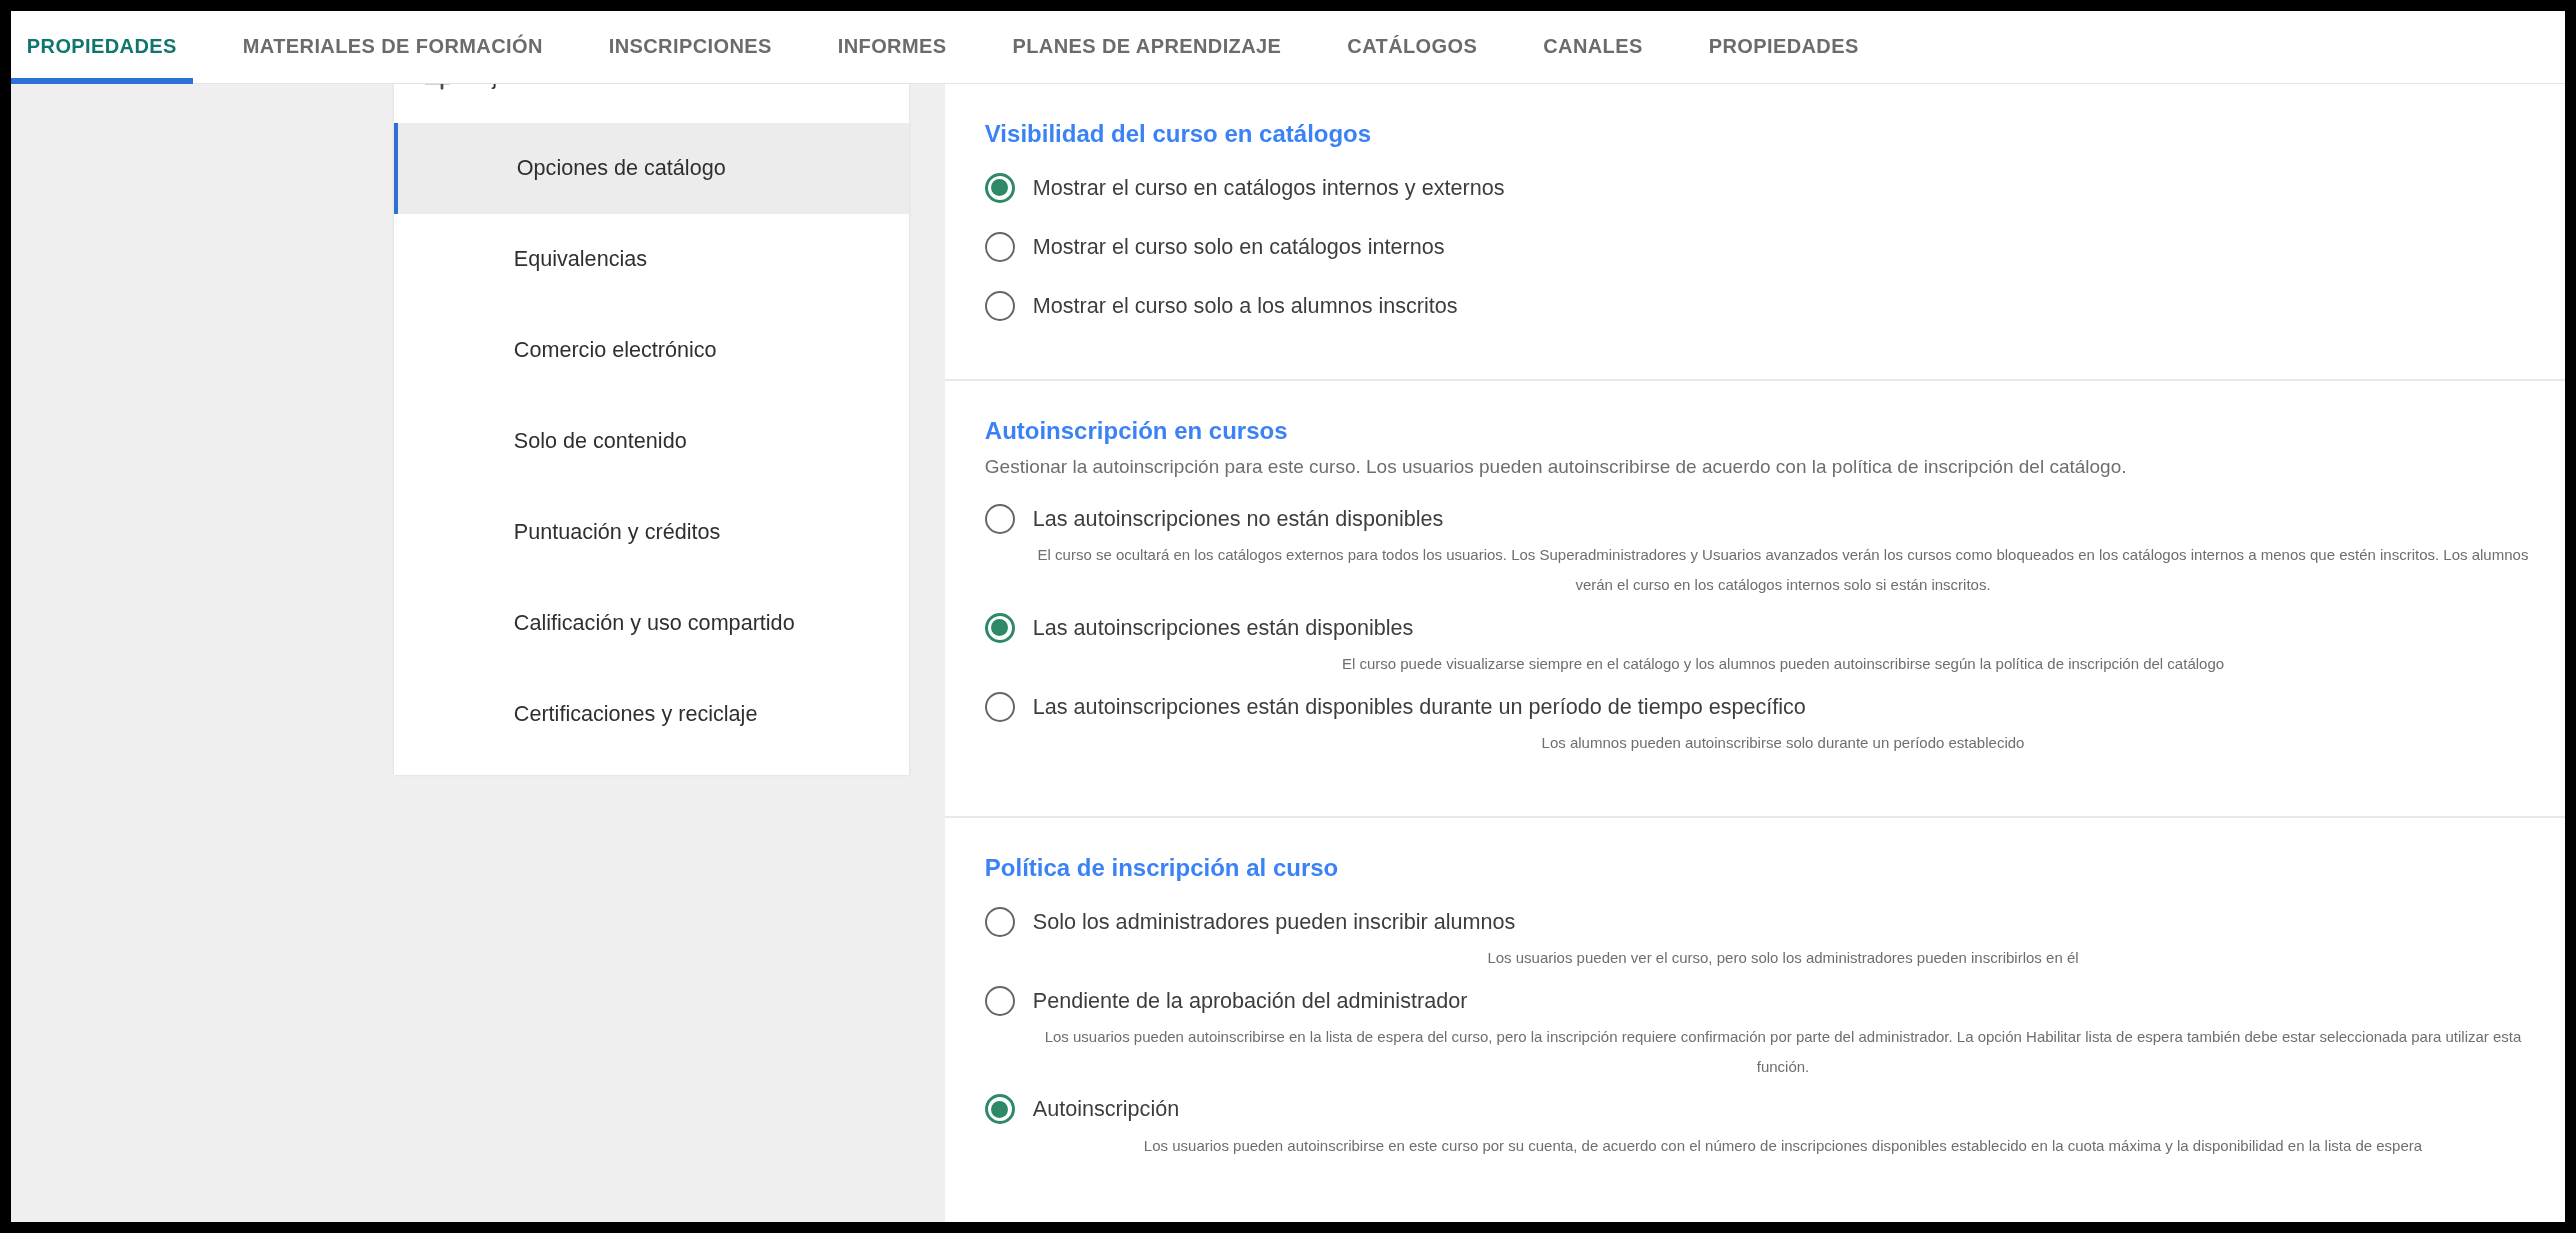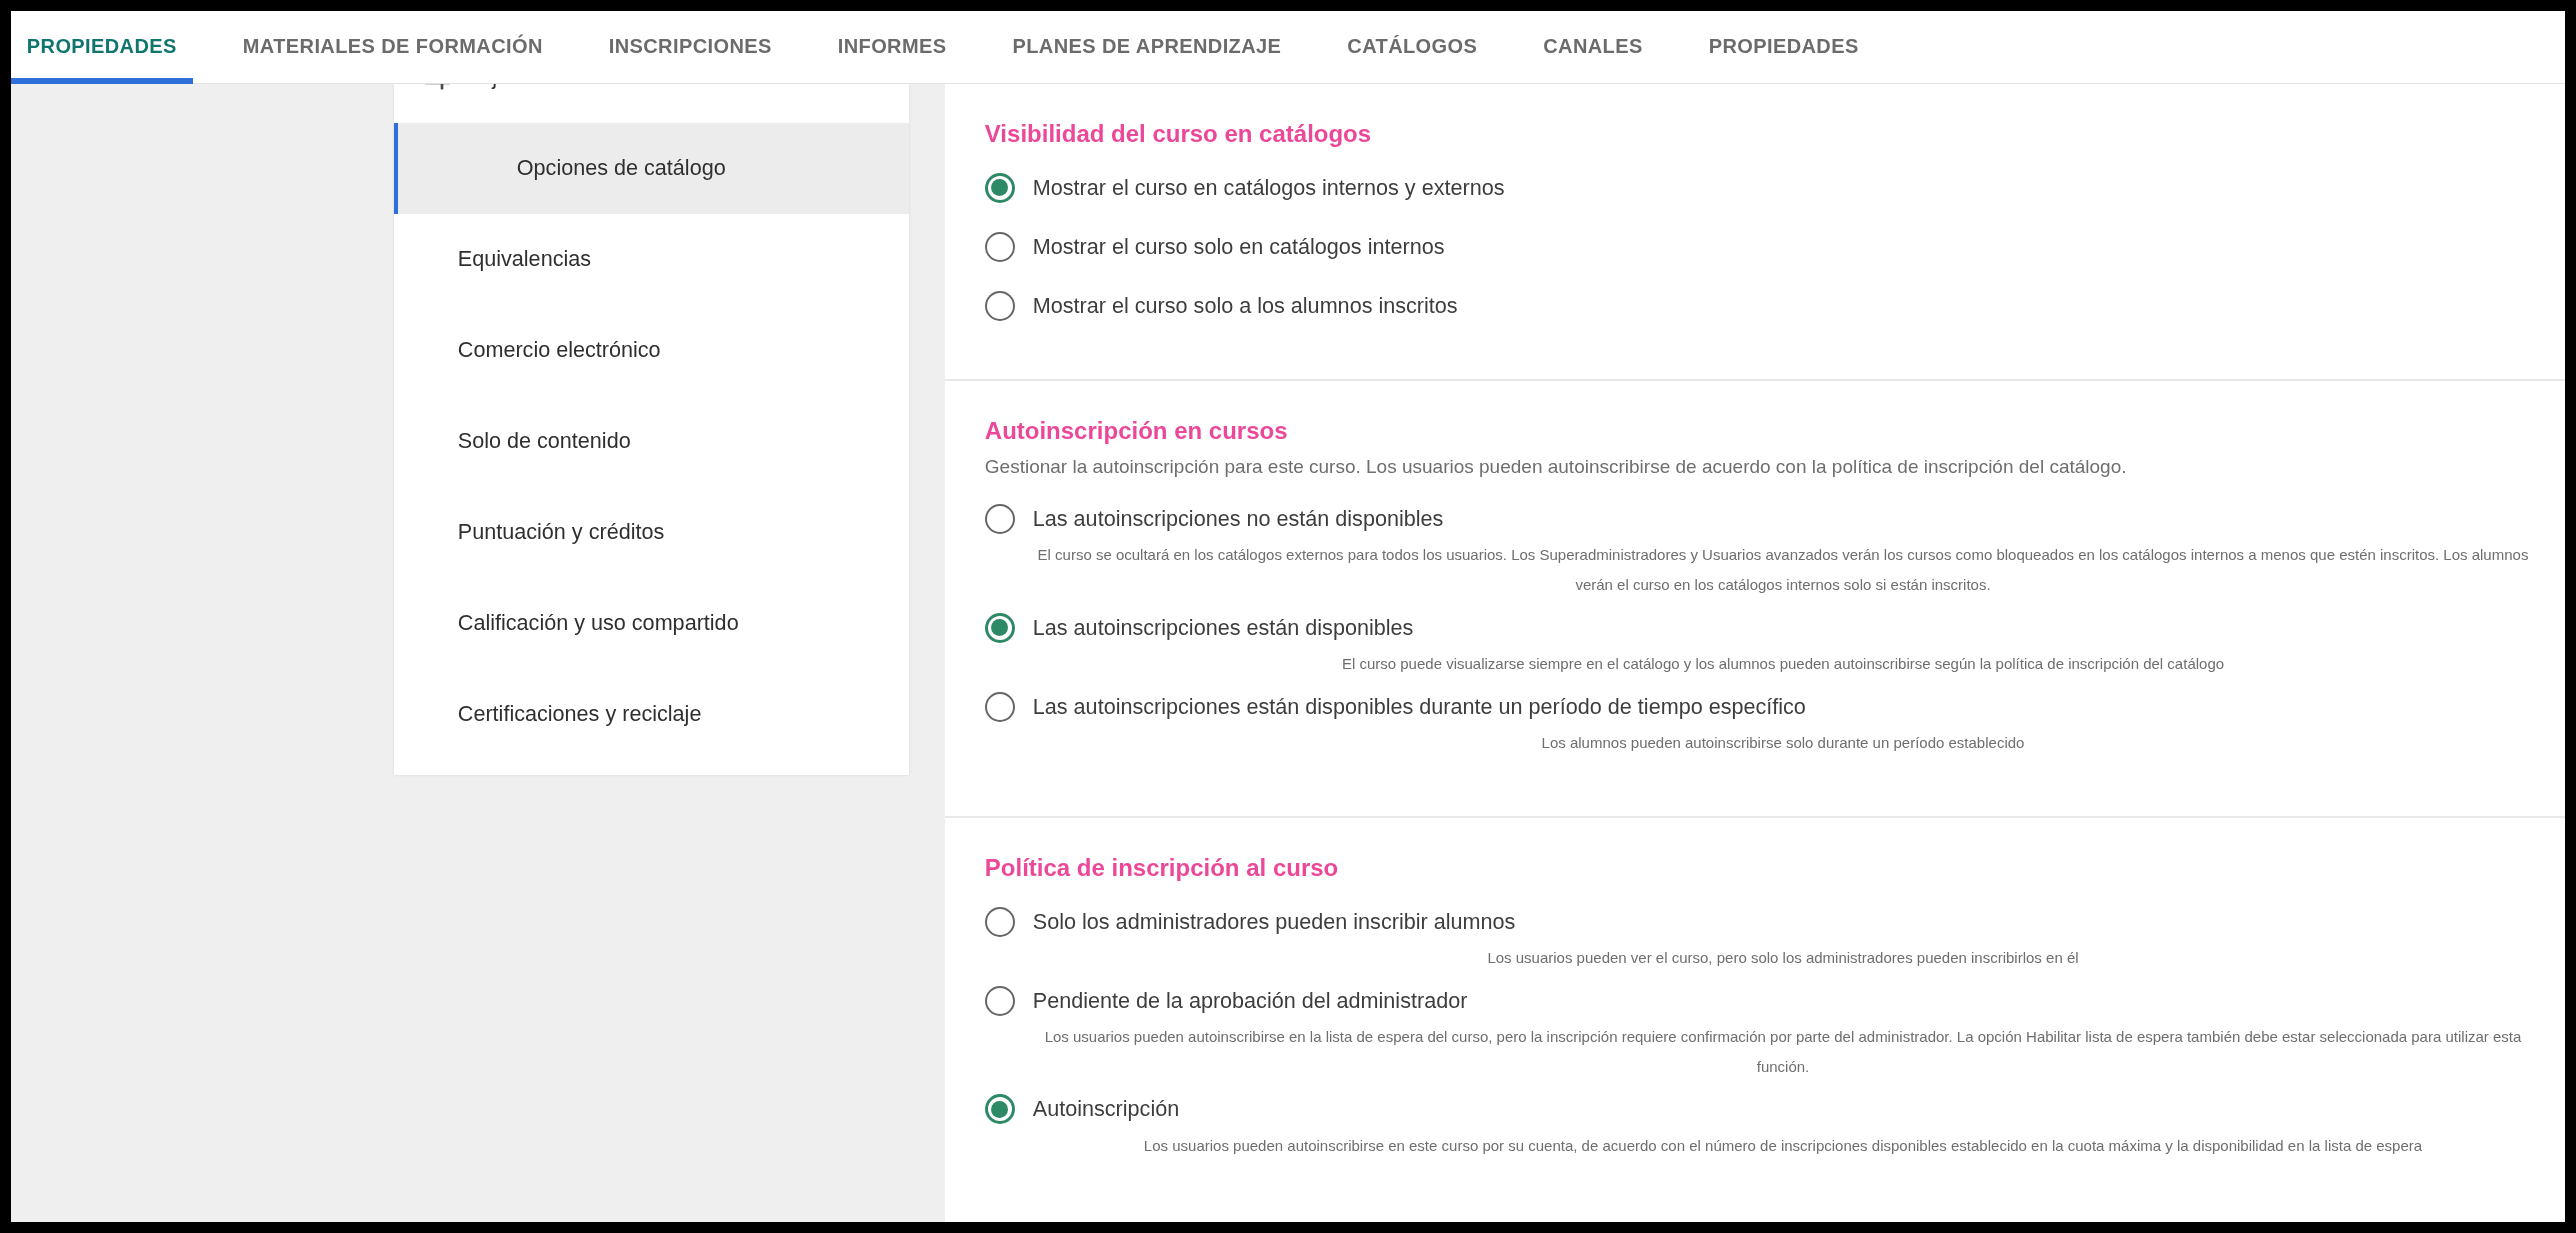--- a/index.html
+++ b/index.html
@@ -12,30 +12,30 @@
   .topnav{position:absolute;left:0;top:0;right:0;height:73px;background:#fff;display:flex;gap:34px;border-bottom:0.9px solid #e4e4e4;}
   .tab{position:relative;display:flex;align-items:center;height:100%;padding:0 16px;font-size:20px;font-weight:700;letter-spacing:0.4px;color:#6b6b6b;white-space:nowrap;cursor:pointer;}
   .tab.active{color:#0f766e;}
   .tab.active::after{content:'';position:absolute;left:0;right:0;bottom:-0.9px;height:5.4px;background:#2E6FD8;}
 
   
   .content{position:absolute;left:0;top:73px;right:0;bottom:0;}
 
   
   .side-card{position:absolute;left:383px;top:0;width:515px;height:691px;background:#fff;overflow:hidden;box-shadow:0 0.9px 2.7px rgba(0,0,0,.10);}
-  .side-item{height:91px;display:flex;align-items:center;padding-left:64px;font-size:21.6px;color:#2f2f2f;background:#fff;cursor:pointer;white-space:nowrap;}
+  .side-item{height:91px;display:flex;align-items:center;padding-left:120px;font-size:21.6px;color:#2f2f2f;background:#fff;cursor:pointer;white-space:nowrap;}
   .side-item.clipped{margin-top:-52px;padding-left:30px;gap:27px;}
   .side-item.selected{background:#ececec;border-left:4.5px solid #2E6FD8;padding-left:119px;}
   .side-item .sicon{flex:none;display:flex;align-items:center;}
 
   
   .panel{position:absolute;left:934px;right:0;top:0;bottom:0;background:#fff;overflow:hidden;}
   .divider{height:1.8px;background:#e9e9e9;}
   .sec-inner{padding:34px 32px 58px 40px;}
-  .sec h2{margin:0;font-size:24px;line-height:31px;font-weight:700;color:#ec4899;}
+  .sec h2{margin:0;font-size:24px;line-height:31px;font-weight:700;color:#3b82f6;}
   .subtitle{margin:7.2px 0 0;font-size:19px;line-height:27px;color:#6e6e6e;max-width:1532px;}
   .options{margin-top:24px;text-align:center;}
   .option{margin-bottom:29px;cursor:pointer;}
   .option.has-desc{margin-bottom:12.6px;}
   .option:last-child{margin-bottom:0;}
   .opt-row{display:flex;align-items:center;gap:18px;}
   .radio{position:relative;flex:none;width:30px;height:30px;border:2.7px solid #666;border-radius:50%;background:#fff;}
   .radio.on{border-color:#2E8A66;border-width:3.6px;}
   .radio.on::after{content:'';position:absolute;left:3.6px;top:3.6px;right:3.6px;bottom:3.6px;border-radius:50%;background:#2E8A66;}
   .opt-label{font-size:21.6px;color:#3d3d3d;line-height:28px;}

